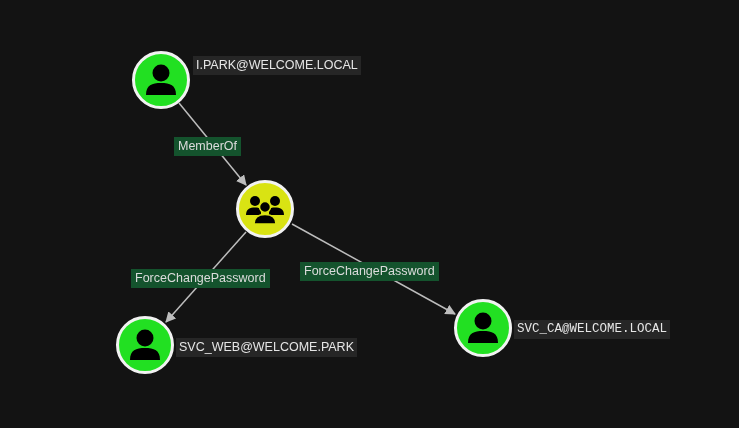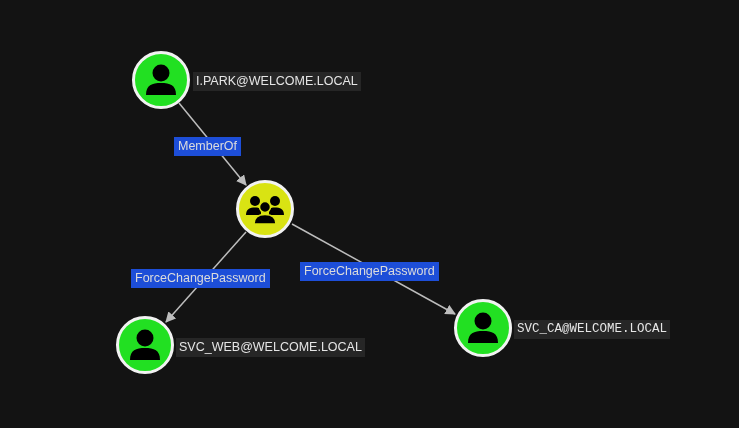--- a/index.html
+++ b/index.html
@@ -45,21 +45,21 @@
       color: #e6e6e6;
       font-size: 12.5px;
       white-space: nowrap;
       cursor: pointer;
     }
     .edge-label {
       position: absolute;
       height: 19px;
       line-height: 19px;
       padding: 0 4px;
-      background: #1d4ed8;
+      background: #14532d;
       color: #dcdcdc;
       font-size: 12.5px;
       white-space: nowrap;
       cursor: pointer;
     }
   </style>
 </head>
 <body>
 
 <div id="canvas">
@@ -81,40 +81,40 @@
   <div class="edge-label" style="left:174px; top:137px;">MemberOf</div>
   <div class="edge-label" style="left:131px; top:269px;">ForceChangePassword</div>
   <div class="edge-label" style="left:300px; top:262px;">ForceChangePassword</div>
 
   <div class="node" style="left:132px; top:51px; background:#22e022;">
     <svg viewBox="0 0 52 52">
       <circle cx="26" cy="19" r="8.5" fill="#000"></circle>
       <path d="M11,41 C11,31 17,29 26,29 C35,29 41,31 41,41 Z" fill="#000"></path>
     </svg>
   </div>
-  <div class="node-label" style="left:193px; top:72px;">I.PARK@WELCOME.LOCAL</div>
+  <div class="node-label" style="left:193px; top:56px;">I.PARK@WELCOME.LOCAL</div>
 
   <div class="node" style="left:236px; top:180px; background:#d9e313;">
     <svg viewBox="0 0 52 52">
       <circle cx="16" cy="18" r="5" fill="#000"></circle>
       <circle cx="36" cy="18" r="5" fill="#000"></circle>
       <path d="M7,32 C7,26 11,24.5 16,24.5 C19,24.5 21,25 22,26.5 L22,32 Z" fill="#000"></path>
       <path d="M45,32 C45,26 41,24.5 36,24.5 C33,24.5 31,25 30,26.5 L30,32 Z" fill="#000"></path>
       <circle cx="26" cy="24" r="5.5" fill="#000" stroke="#d9e313" stroke-width="1.5"></circle>
       <path d="M15,41 C15,34 19,31.5 26,31.5 C33,31.5 37,34 37,41 Z" fill="#000" stroke="#d9e313" stroke-width="1.5"></path>
     </svg>
   </div>
 
   <div class="node" style="left:116px; top:316px; background:#22e022;">
     <svg viewBox="0 0 52 52">
       <circle cx="26" cy="19" r="8.5" fill="#000"></circle>
       <path d="M11,41 C11,31 17,29 26,29 C35,29 41,31 41,41 Z" fill="#000"></path>
     </svg>
   </div>
-  <div class="node-label" style="left:176px; top:338px;">SVC_WEB@WELCOME.LOCAL</div>
+  <div class="node-label" style="left:176px; top:338px;">SVC_WEB@WELCOME.PARK</div>
 
   <div class="node" style="left:454px; top:299px; background:#22e022;">
     <svg viewBox="0 0 52 52">
       <circle cx="26" cy="19" r="8.5" fill="#000"></circle>
       <path d="M11,41 C11,31 17,29 26,29 C35,29 41,31 41,41 Z" fill="#000"></path>
     </svg>
   </div>
   <div class="node-label" style="left:514px; top:320px;font-family:Liberation Mono, monospace;">SVC_CA@WELCOME.LOCAL</div>
 
 </div>

